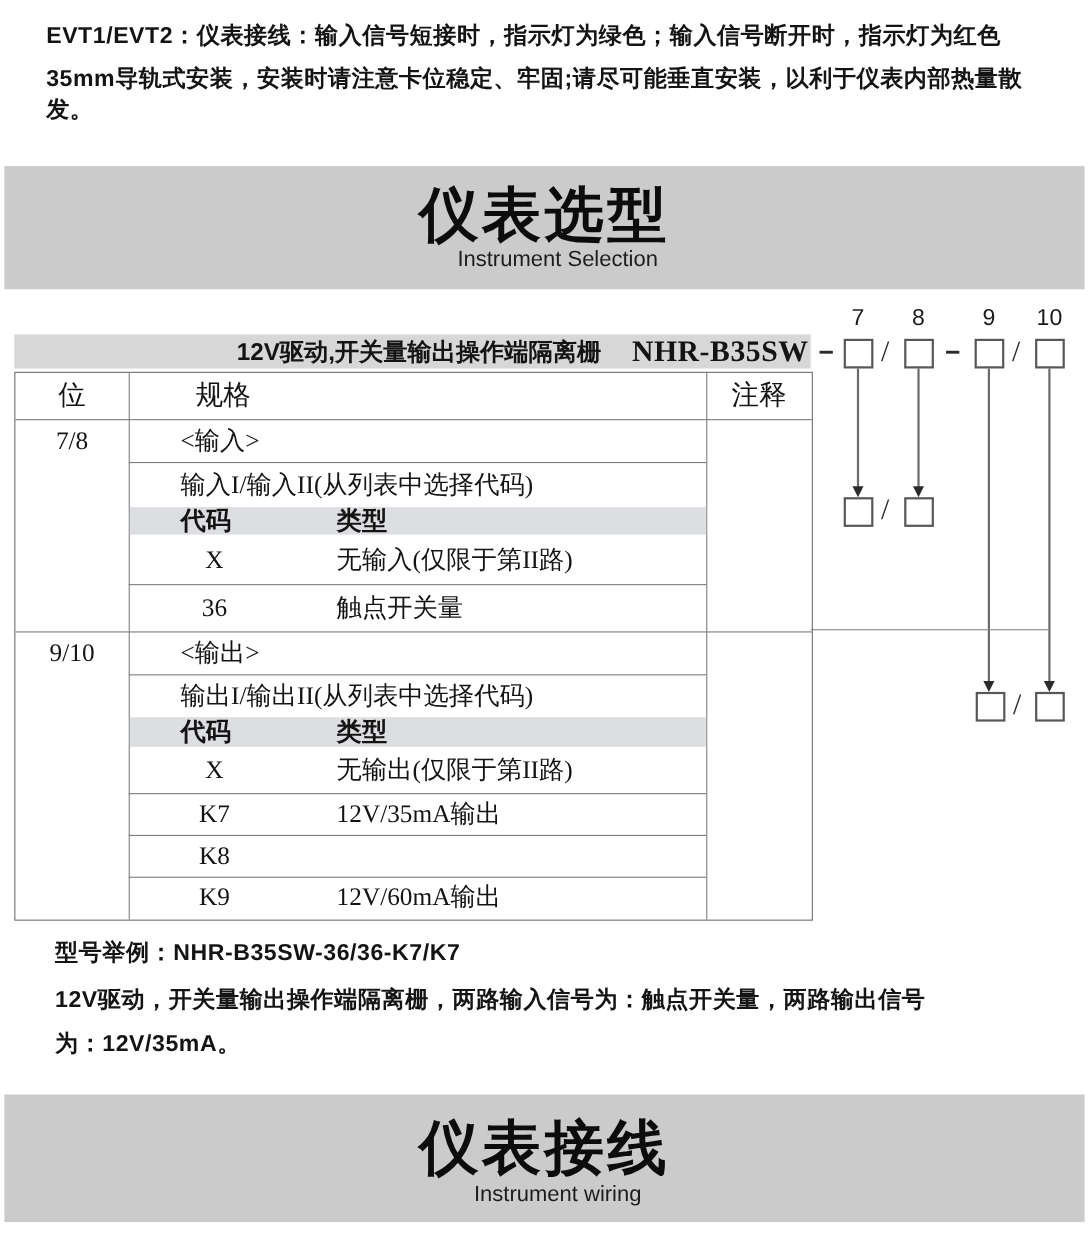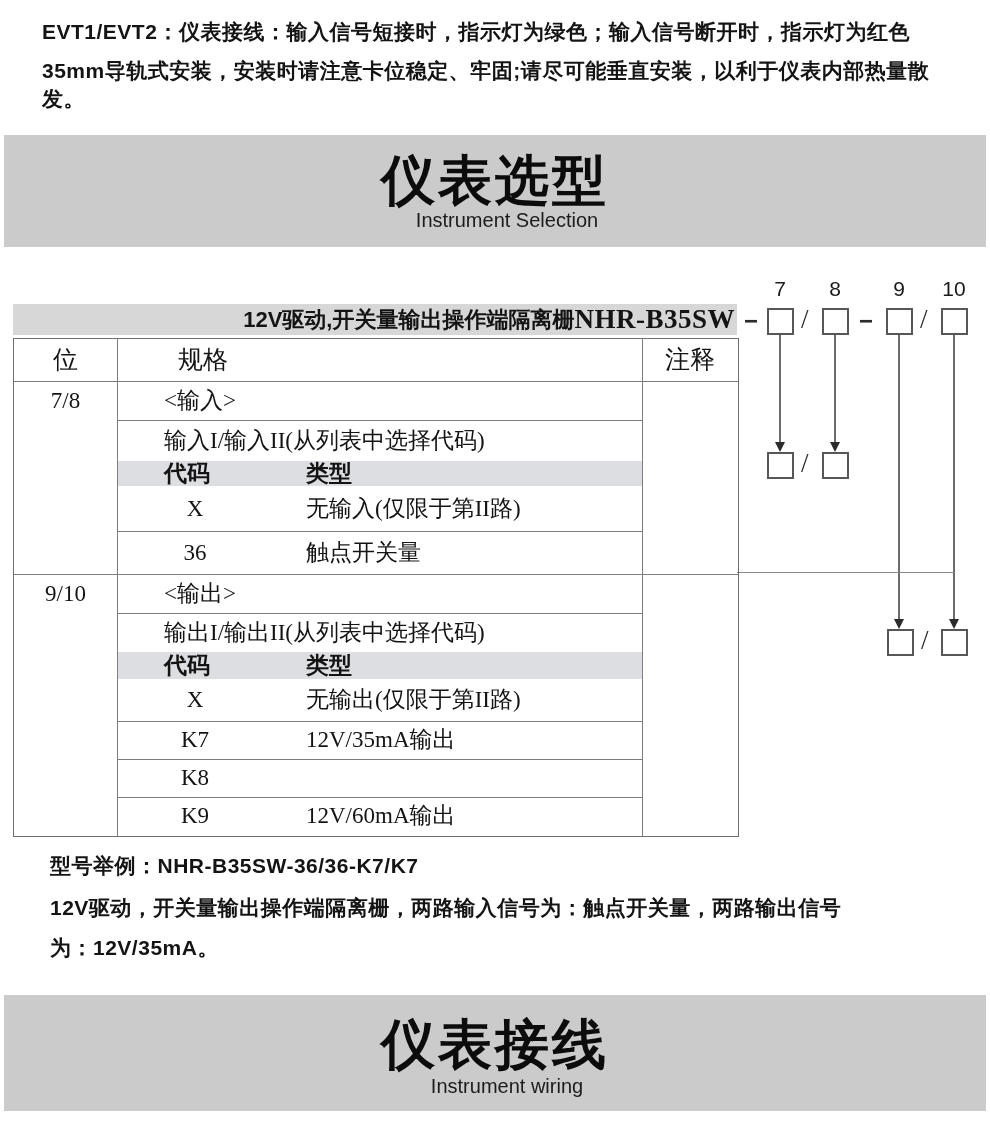--- a/index.html
+++ b/index.html
@@ -13,21 +13,21 @@
 
   
   .banner{left:4px;width:982px;background:#cbcbcb;text-align:center;}
   .banner-title{width:100%;font-size:54px;font-weight:700;letter-spacing:3px;color:#0c0c0c;line-height:58px;}
   .banner-sub{width:100%;font-size:20px;font-weight:400;color:#1c1c1c;line-height:22px;}
 
   
   .strip{left:13px;top:304px;width:724px;height:31px;background:#d7d7d7;
          display:flex;justify-content:flex-end;align-items:center;}
   .strip-title{font-size:22px;font-weight:700;padding-left:2px;}
-  .strip-model{font-size:27px;font-weight:700;padding-right:2px;letter-spacing:0.5px;}
+  .strip-model{font-size:27px;font-weight:700;padding-right:2px;letter-spacing:0.5px;margin-left:28px;}
 
   
   .tbl{left:13px;top:338px;width:724px;height:497px;border:1px solid #6f6f6f;}
   .hline{position:absolute;height:1px;background:#7d7d7d;}
   .vline{position:absolute;width:1px;background:#7d7d7d;}
   .band{position:absolute;left:104px;width:524px;background:#dcdee1;}
   .cell{position:absolute;font-size:23px;}
   .hdr{font-size:25px;}
   .codehdr{font-weight:700;}
   .poscell{left:0;width:103px;text-align:center;}
@@ -46,21 +46,21 @@
 
   
   .ex-line{left:50px;width:900px;font-size:21px;font-weight:700;letter-spacing:0.5px;}
 </style>
 </head>
 <body>
 
 <div class="abs intro-line" style="top:18px;">EVT1/EVT2：仪表接线：输入信号短接时，指示灯为绿色；输入信号断开时，指示灯为红色</div>
 <div class="abs intro-line" style="top:57px;">35mm导轨式安装，安装时请注意卡位稳定、牢固;请尽可能垂直安装，以利于仪表内部热量散发。</div>
 
-<div class="abs banner" style="top:135px;height:112px;">
+<div class="abs banner" style="top:151px;height:112px;">
   <div class="abs banner-title" style="top:16px;">仪表选型</div>
   <div class="abs banner-sub" style="top:74px;margin-left:12px;">Instrument Selection</div>
 </div>
 
 <div class="abs strip">
   <span class="strip-title">12V驱动,开关量输出操作端隔离栅</span>
   <span class="strip-model serif">NHR-B35SW</span>
 </div>
 
 <div class="abs sep" style="left:744px;top:308px;">−</div>

